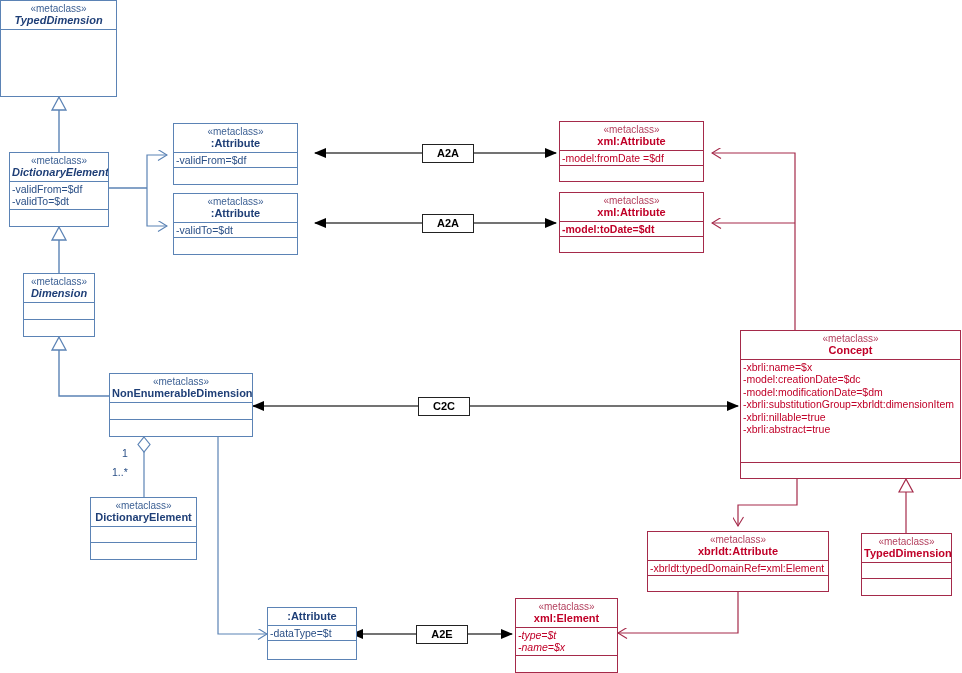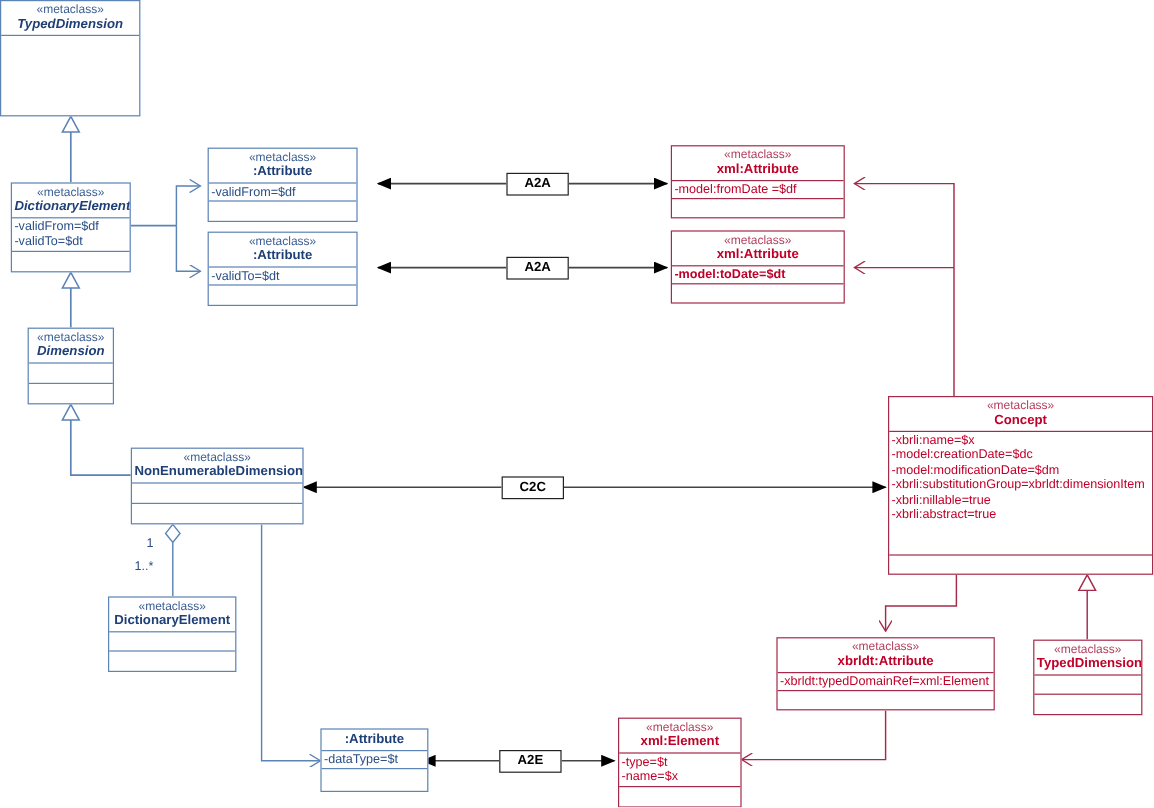--- a/index.html
+++ b/index.html
@@ -314,21 +314,21 @@
     </div>
     <div class="compartment empty-comp" style="height:16px;"></div>
     <div class="compartment last empty-comp" style="flex:1;"></div>
   </div>
 
   <div class="uml-class red" style="left:515px; top:598px; width:103px; height:75px;">
     <div class="compartment head" style="height:29px;">
       <span class="stereotype">«metaclass»</span>
       <span class="cname">xml:Element</span>
     </div>
-    <div class="compartment attrs" style="height:28px;">
+    <div class="compartment attrs" style="height:28px;font-style:italic;">
       <div class="attr">-type=$t</div>
       <div class="attr">-name=$x</div>
     </div>
     <div class="compartment last empty-comp" style="flex:1;"></div>
   </div>
 
   <div class="edge-label" style="left:422px; top:144px; width:52px;">A2A</div>
   <div class="edge-label" style="left:422px; top:214px; width:52px;">A2A</div>
   <div class="edge-label" style="left:418px; top:397px; width:52px;">C2C</div>
   <div class="edge-label" style="left:416px; top:625px; width:52px;">A2E</div>

